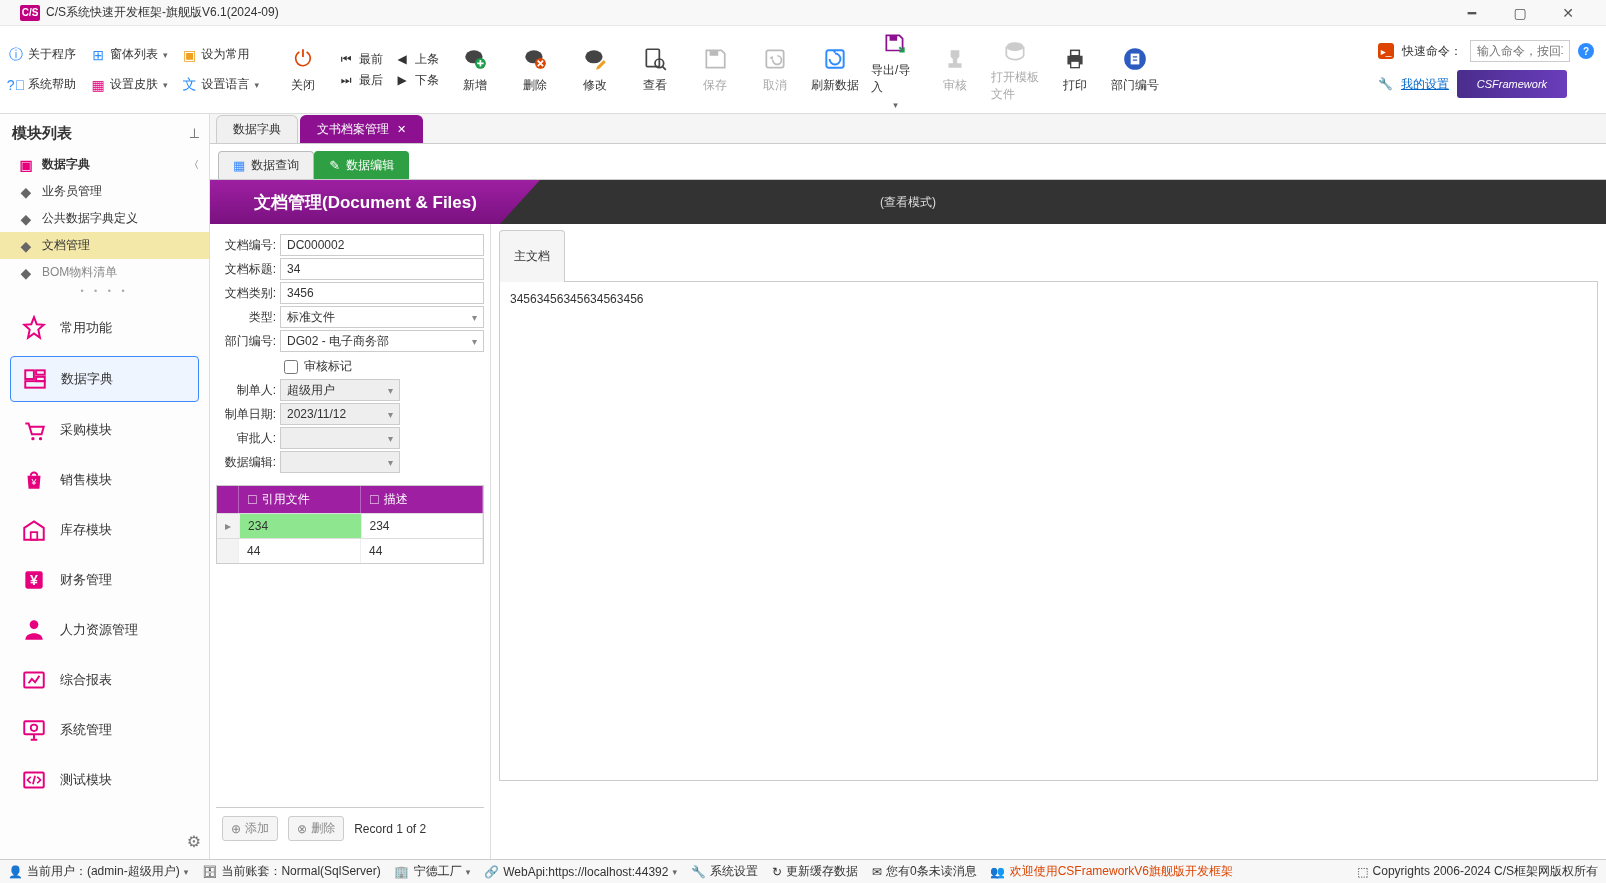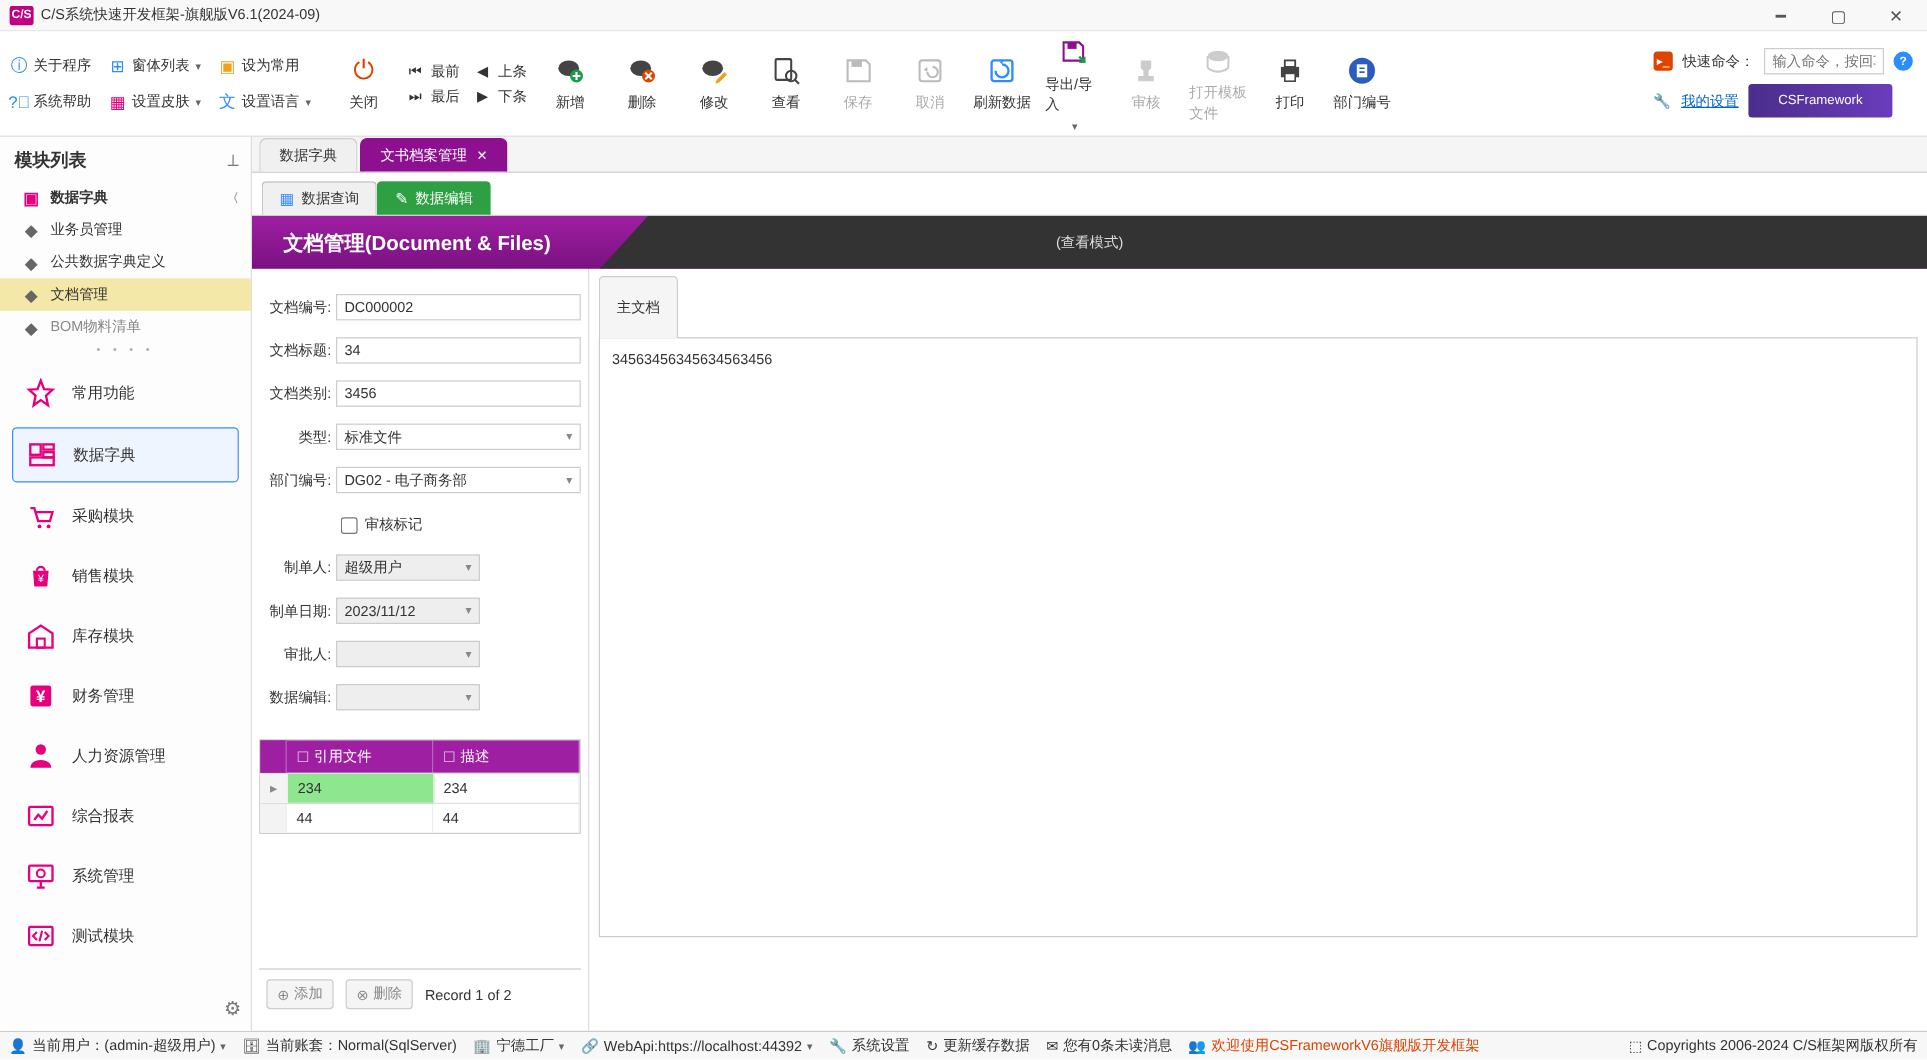--- a/index.html
+++ b/index.html
@@ -1,18 +1,18 @@
 <!DOCTYPE html>
 <html><head>
 <meta charset="utf-8">
 <style>
 * { box-sizing: border-box; margin: 0; padding: 0; font-family: "Microsoft YaHei", "Segoe UI", sans-serif; }
 body { background: #fff; font-size: 12px; color: #333; overflow: hidden; width: 1606px; height: 883px; }
 
-.titlebar { height: 26px; display: flex; align-items: center; padding: 0 8px; background: #f8f8f8; border-bottom: 1px solid #e8e8e8; }
+.titlebar { height: 26px; display: flex; align-items: center; padding: 0 20px; background: #f8f8f8; border-bottom: 1px solid #e8e8e8; }
 .titlebar .app-icon { width: 20px; height: 16px; display: inline-flex; align-items: center; justify-content: center; font-size: 10px; font-weight: bold; color: #fff; background: #c00080; border-radius: 2px; margin-right: 6px; }
 .titlebar .title { flex: 1; font-size: 12px; color: #333; }
 .titlebar .win-btns { display: flex; gap: 28px; margin-right:8px; }
 .titlebar .win-btn { width: 20px; height: 20px; display: flex; align-items: center; justify-content: center; color: #555; cursor: pointer; font-size:14px; }
 
 .ribbon { height: 88px; border-bottom: 1px solid #ddd; display: flex; align-items: center; padding: 4px 8px; position:relative; }
 .ribbon-left { display: flex; flex-direction: column; gap: 6px; padding-right: 10px; }
 .rib-row { display: flex; align-items: center; gap: 14px; }
 .rib-item { display: flex; align-items: center; gap: 4px; font-size: 12px; color: #333; cursor: pointer; height: 24px; }
 .rib-item .ico { width: 16px; height: 16px; display: inline-flex; align-items: center; justify-content: center; font-size: 14px; }
@@ -25,21 +25,21 @@
 .tool-col.disabled .label, .tool-col.disabled .bicon { color: #aaa; }
 .tool-pair { display:flex; flex-direction:column; gap:4px; align-items:flex-start;}
 .tool-pair .small-row { display:flex; align-items:center; gap:6px; font-size:12px;}
 .tool-pair .sicon { width:14px; text-align:center; }
 
 .ribbon-right { position:absolute; right:12px; top:14px; display:flex; flex-direction:column; gap:8px; align-items:flex-start; }
 .rr-row { display:flex; align-items:center; gap:8px; }
 .quick-input { width:100px; height:22px; border:1px solid #ccc; padding:0 6px; font-size:12px; color:#999; }
 .info-icon { width:16px;height:16px;display:inline-flex;align-items:center;justify-content:center;background:#2d8cff;color:#fff;border-radius:50%;font-size:10px;font-weight:bold; }
 .my-settings { color:#0066cc; text-decoration:underline; }
-.brand-box { width:120px; height:28px; background:linear-gradient(90deg,#4a2d8c,#6a3dbc); color:#fff; display:flex; align-items:center; justify-content:center; font-size:11px; border-radius:3px; }
+.brand-box { width:110px; height:28px; background:linear-gradient(90deg,#4a2d8c,#6a3dbc); color:#fff; display:flex; align-items:center; justify-content:center; font-size:11px; border-radius:3px;font-style:italic; }
 
 .main { display: flex; height: 745px; }
 .sidebar { width: 210px; border-right: 1px solid #ddd; background: #fdfdfd; display:flex; flex-direction:column; }
 .side-head { display:flex; align-items:center; justify-content:space-between; padding:10px 10px 6px 12px; }
 .side-head .t { font-size:15px; font-weight:bold; }
 .pin-icon { color:#777; font-size:14px; }
 .tree { padding: 2px 0; }
 .tree-item { display:flex; align-items:center; gap:8px; padding:5px 10px 5px 18px; font-size:12px; cursor:pointer; position:relative; }
 .tree-item.sel { background:#f3e8a8; }
 .tree-item.head { font-weight:bold; }
@@ -58,25 +58,25 @@
 .doc-tab.active { background:#8c1090; color:#fff; border-color:#8c1090;align-items:center; }
 .doc-tab .close { font-size:11px; }
 
 .sub-tabs { height:32px; display:flex; align-items:flex-end; padding-left:8px; background:#fff; border-bottom:1px solid #ccc; gap:0; margin-top:4px;}
 .sub-tab { height:28px; padding:0 14px; display:flex; align-items:center; gap:6px; font-size:12px; border:1px solid #bbb; border-bottom:none; background:#f0f0f0; border-radius:4px 4px 0 0; cursor:pointer; }
 .sub-tab.active { background:#2ea043; color:#fff; border-color:#2ea043; }
 .sub-tab .sico { font-size:13px; }
 
 .banner { height:44px; background:linear-gradient(180deg,#9e1fa2,#7a1180); display:flex; align-items:center; position:relative; }
 .banner::after { content:""; position:absolute; left:290px; top:0; bottom:0; right:0; background:#333; clip-path: polygon(40px 0, 100% 0, 100% 100%, 0 100%); }
-.banner .btitle { color:#fff; font-size:17px; font-weight:bold; padding-left:26px; position:relative; z-index:2; }
+.banner .btitle { color:#fff; font-size:17px; font-weight:bold; padding-left:26px; position:relative; z-index:2;margin-left:18px; }
 .banner .bmode { position:absolute; left:50%; transform:translateX(-50%); color:#ddd; font-size:12px; z-index:2; }
 
 .form-area { display:flex; flex:1; }
-.form-left { width:280px; padding:10px 6px; display:flex; flex-direction:column; gap:12px;margin-top:11px; }
+.form-left { width:280px; padding:10px 6px; display:flex; flex-direction:column; gap:0; }
 .frow { display:flex; align-items:center; margin-bottom:2px; }
 .frow label { width:64px; text-align:right; font-size:12px; color:#333; padding-right:4px; }
 .frow .inp { flex:1; height:22px; border:1px solid #ccc; padding:0 6px; font-size:12px; display:flex; align-items:center; background:#fff; position:relative; }
 .frow .inp.ro { background:#eee; }
 .frow .inp .dd { position:absolute; right:6px; color:#888; font-size:10px; }
 .chkline { display:flex; align-items:center; gap:6px; padding-left:68px; margin:4px 0; }
 .chkline input { width:14px; height:14px; }
 
 .mini-grid { margin-top:10px; border:1px solid #ccc; }
 .mg-head { display:flex; background:#9e1fa2; color:#fff; font-size:12px; }

